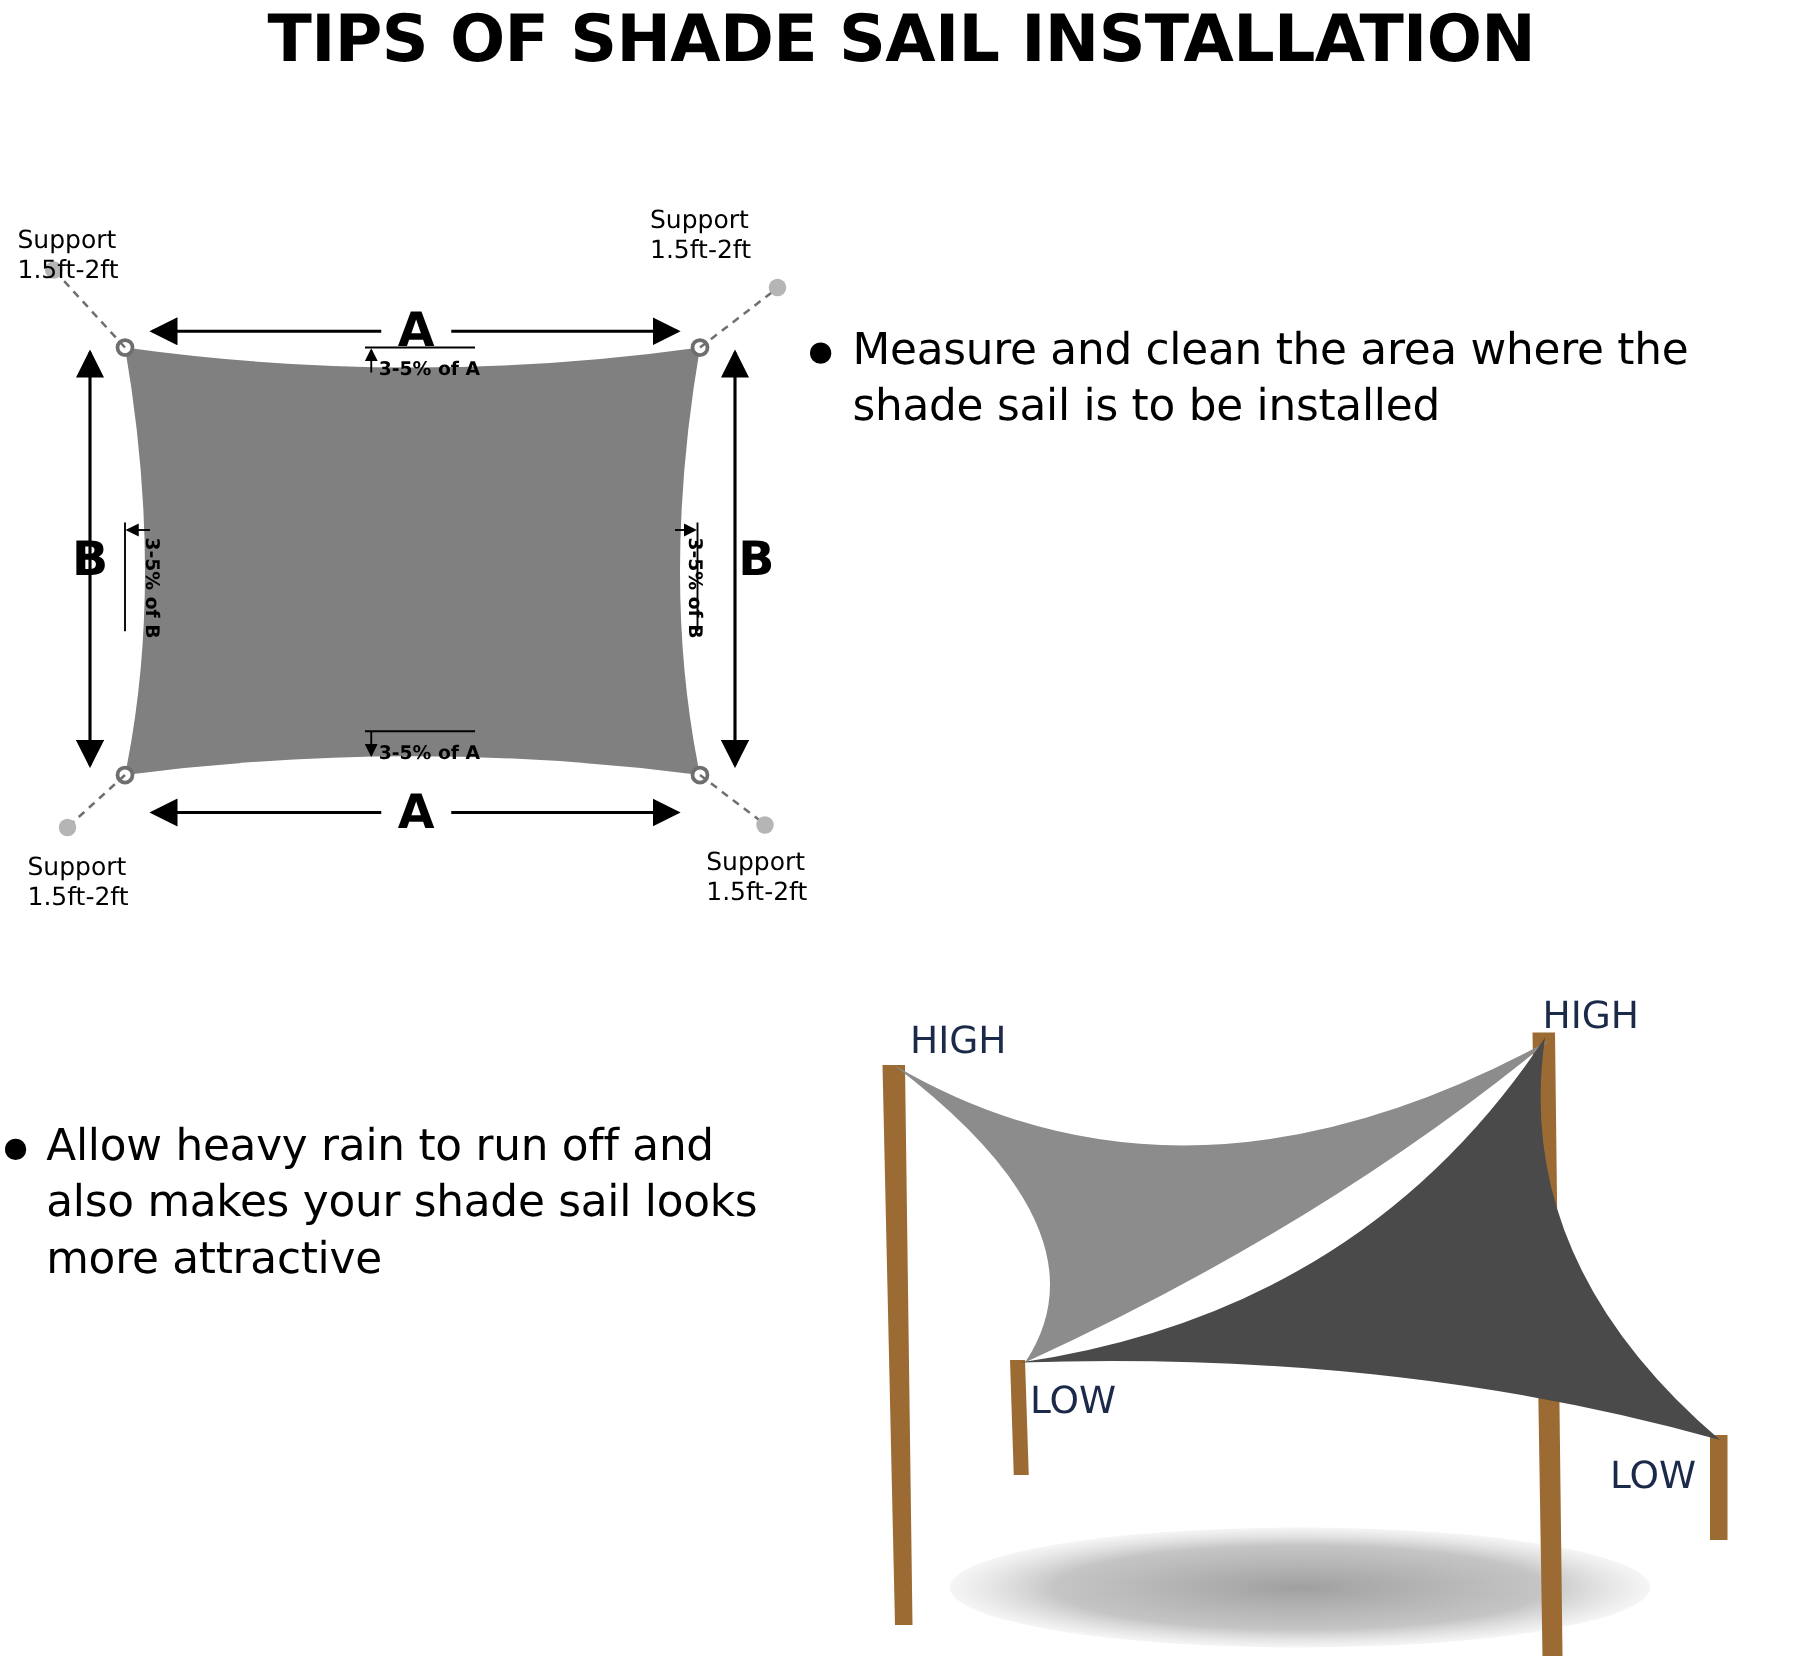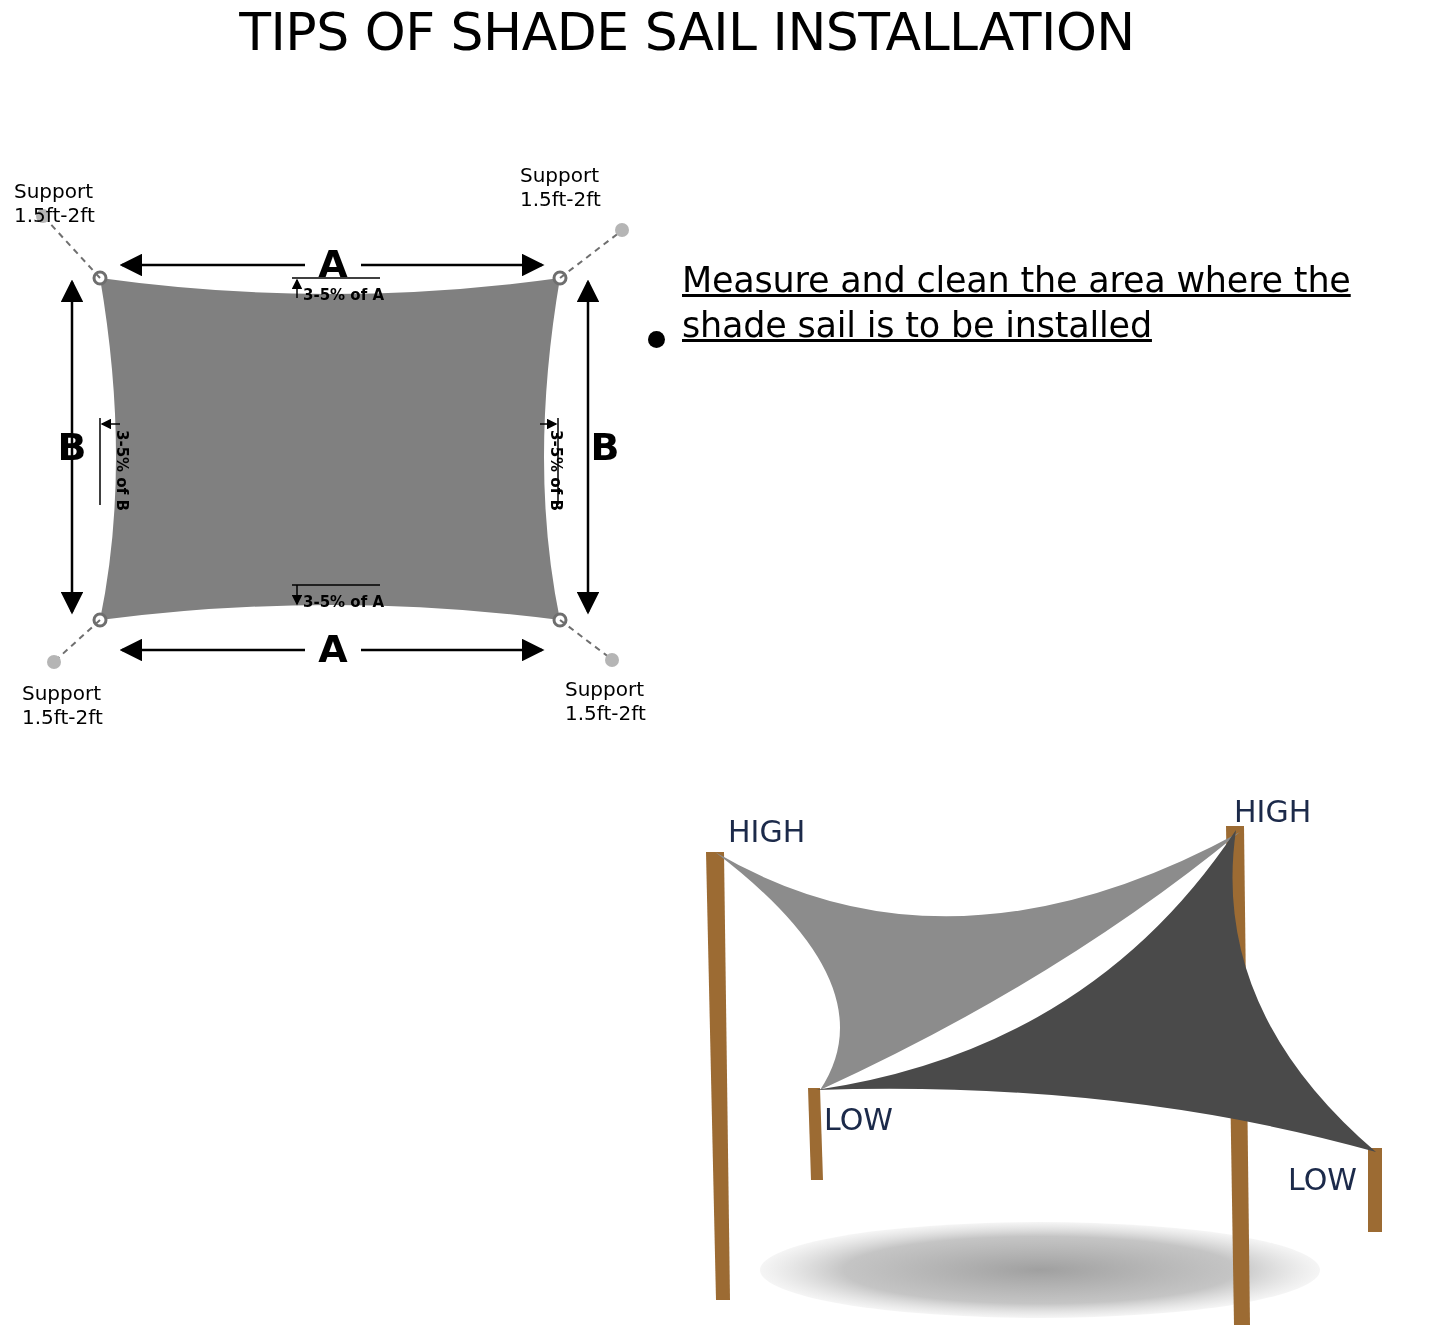--- a/index.html
+++ b/index.html
@@ -15,24 +15,25 @@
     color: #000000;
     overflow: hidden;
   }
   .title {
     position: absolute;
     top: 2px;
     left: 0;
     width: 1374px;
     text-align: center;
     font-family: "DejaVu Sans", sans-serif;
-    font-weight: normal;
+    font-weight: bold;
     font-size: 52px;
     letter-spacing: -0.5px;
     color: #000;
+    padding-left: 34px;
   }
 
   
   #diagram-rect {
     position: absolute;
     left: 0px;
     top: 160px;
     width: 660px;
     height: 580px;
   }
@@ -40,23 +41,22 @@
 
   
   #tips-list {
     position: absolute;
     left: 648px;
     top: 258px;
     width: 804px;
   }
   #tips-list .bullet-row {
     display: flex;
-    align-items: flex-end;
+    align-items: flex-start;
     margin-bottom: 6px;
-    text-decoration: underline;
   }
   #tips-list .dot {
     flex: 0 0 auto;
     width: 17px;
     height: 17px;
     border-radius: 50%;
     background: #000;
     margin-top: 16px;
     margin-right: 17px;
   }
@@ -212,20 +212,24 @@
 </div>
 
 <div id="tips-list">
   <div class="bullet-row">
     <span class="dot"></span>
     <span class="txt">Measure and clean the area where the shade sail is to be installed</span>
   </div>
 </div>
 
 <div id="style-list">
+  <div class="bullet-row">
+    <span class="dot"></span>
+    <span class="txt">Allow heavy rain to run off and also makes your shade sail looks more attractive</span>
+  </div>
 </div>
 
 <div id="diagram-hyperbolic">
   <svg width="812" height="545" viewBox="0 0 812 545" xmlns="http://www.w3.org/2000/svg">
     <defs>
       <radialGradient id="shadowGrad" cx="50%" cy="50%" r="50%">
         <stop offset="0%" stop-color="#8f8f8f" stop-opacity="0.85"></stop>
         <stop offset="70%" stop-color="#9e9e9e" stop-opacity="0.6"></stop>
         <stop offset="100%" stop-color="#bdbdbd" stop-opacity="0.15"></stop>
       </radialGradient>

